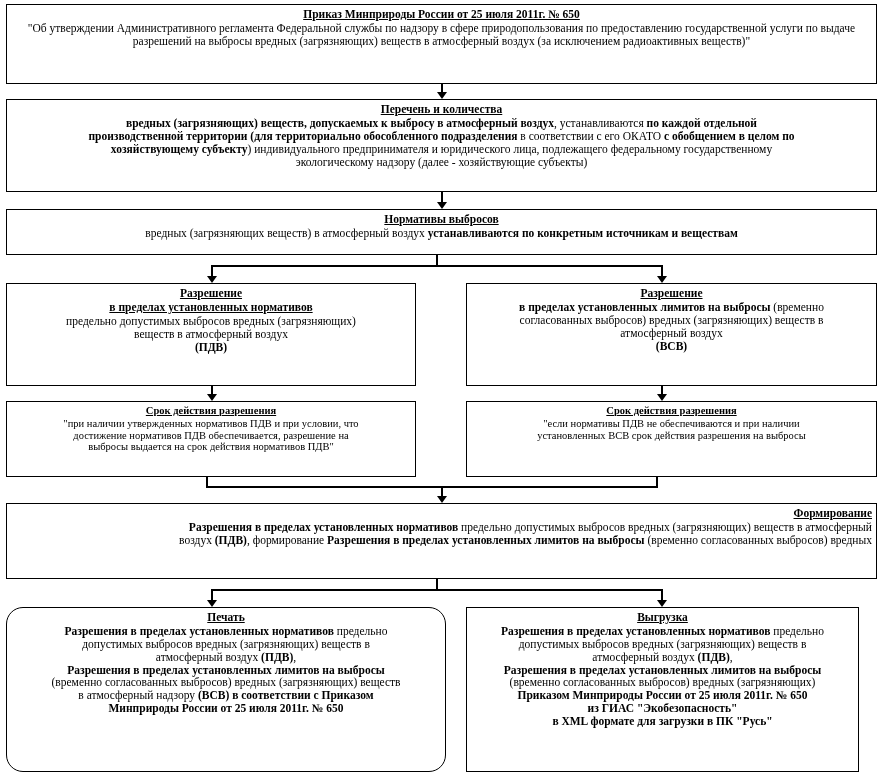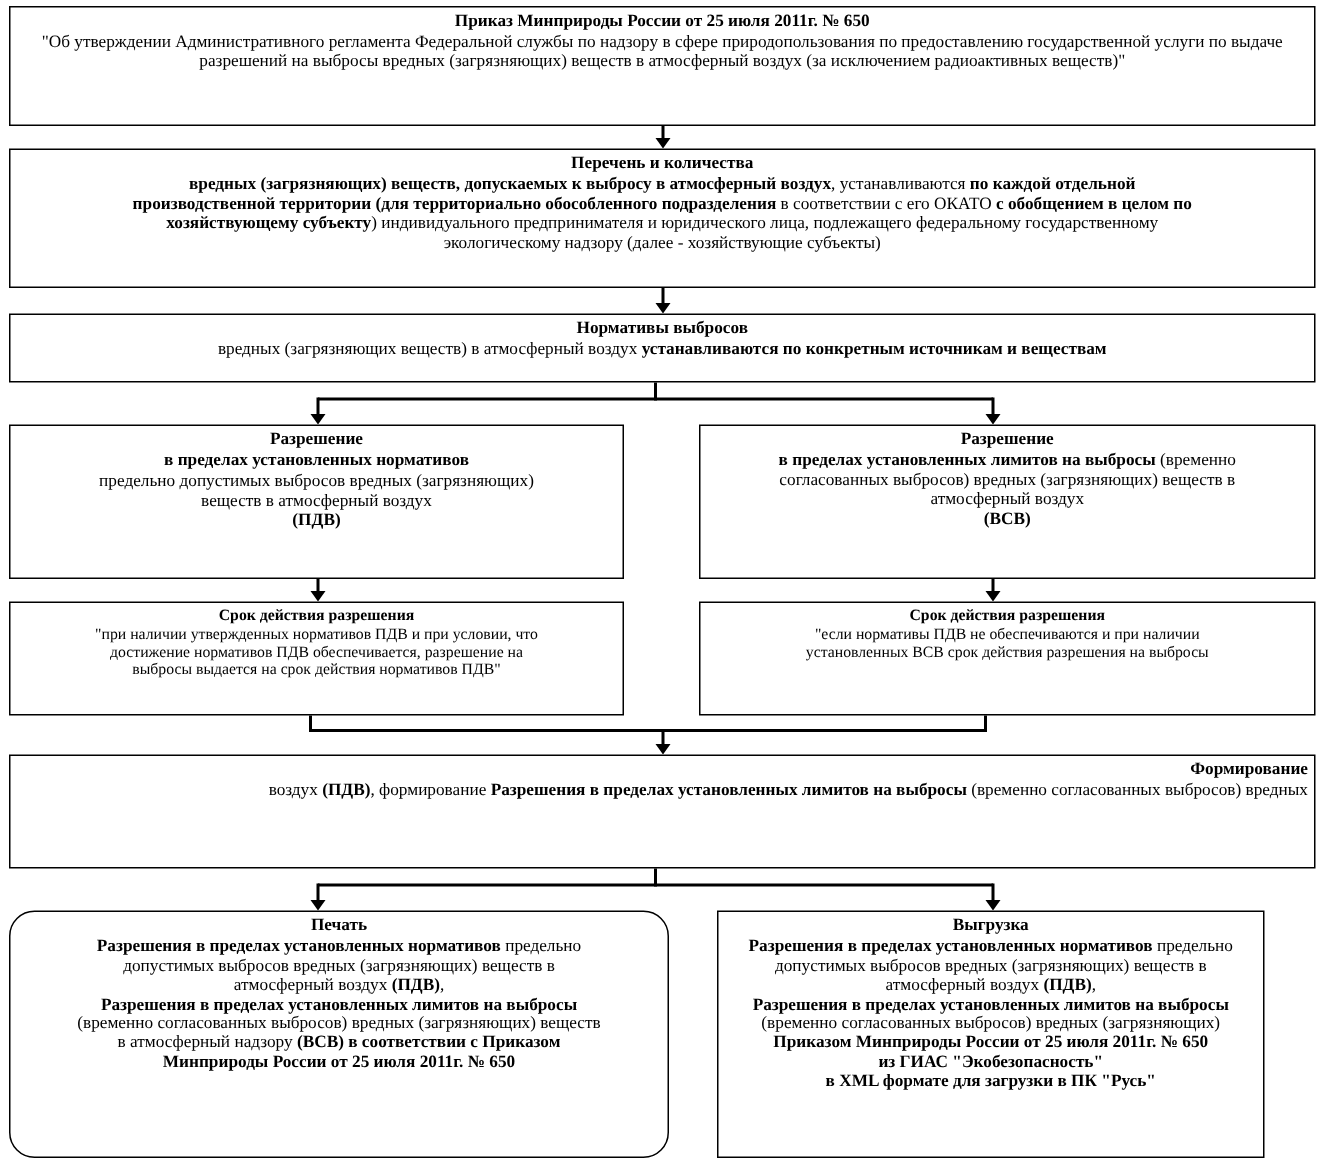--- a/index.html
+++ b/index.html
@@ -26,20 +26,21 @@
     text-align: center;
     line-height: 1.12;
     padding: 3px 4px;
   }
   .t10 { font-size: 10.5px; }
   .t11 { font-size: 11.5px; }
   .bu { font-weight: bold; }
   .title-line {
     display: block;
     font-weight: bold;
+    text-decoration: underline;
     margin-bottom: 1px;
   }
   .body-line { display: block; }
   .arrow {
     position: absolute;
   }
   .arrow .shaft {
     position: absolute;
     left: 50%;
     top: 0;
@@ -165,20 +166,23 @@
   <div class="vline" style="left:656px; top:477px; height:11px;"></div>
   <div class="hline" style="left:206px; top:486px; width:452px;"></div>
   <div class="arrow" style="left:436px; top:486px; width:12px; height:17px;">
     <div class="shaft" style="height:11px;"></div>
     <div class="head"></div>
   </div>
 
   <div class="box t11" style="left:6px; top:503px; width:871px; height:76px;text-align:right;">
     <span class="title-line">Формирование</span>
     <span class="body-line">
+      <span class="bu">Разрешения в пределах установленных нормативов</span><span> предельно допустимых выбросов вредных (загрязняющих) веществ в атмосферный</span>
+    </span>
+    <span class="body-line">
       <span>воздух </span><span class="bu">(ПДВ)</span><span>,  формирование </span><span class="bu">Разрешения в пределах установленных лимитов на выбросы</span><span> (временно согласованных выбросов) вредных</span>
     </span>
   </div>
 
   <div class="vline" style="left:436px; top:579px; height:12px;"></div>
   <div class="hline" style="left:212px; top:589px; width:450px;"></div>
   <div class="arrow" style="left:206px; top:589px; width:12px; height:18px;">
     <div class="shaft" style="height:12px;"></div>
     <div class="head"></div>
   </div>
@@ -197,21 +201,21 @@
       <span>атмосферный воздух </span><span class="bu">(ПДВ)</span><span>,</span>
     </span>
     <span class="body-line bu">Разрешения в пределах установленных лимитов на выбросы</span>
     <span class="body-line">(временно согласованных выбросов) вредных (загрязняющих) веществ</span>
     <span class="body-line">
       <span>в атмосферный надзору </span><span class="bu">(ВСВ) в соответствии с Приказом</span>
     </span>
     <span class="body-line bu">Минприроды России от 25 июля 2011г. № 650</span>
   </div>
 
-  <div class="box t11" style="left:478px; top:607px; width:365px; height:165px;">
+  <div class="box t11" style="left:466px; top:607px; width:393px; height:165px;">
     <span class="title-line">Выгрузка</span>
     <span class="body-line">
       <span class="bu">Разрешения в пределах установленных нормативов</span><span> предельно</span>
     </span>
     <span class="body-line">допустимых выбросов вредных (загрязняющих) веществ в</span>
     <span class="body-line">
       <span>атмосферный воздух </span><span class="bu">(ПДВ)</span><span>,</span>
     </span>
     <span class="body-line bu">Разрешения в пределах установленных лимитов на выбросы</span>
     <span class="body-line">(временно согласованных выбросов) вредных (загрязняющих)</span>

